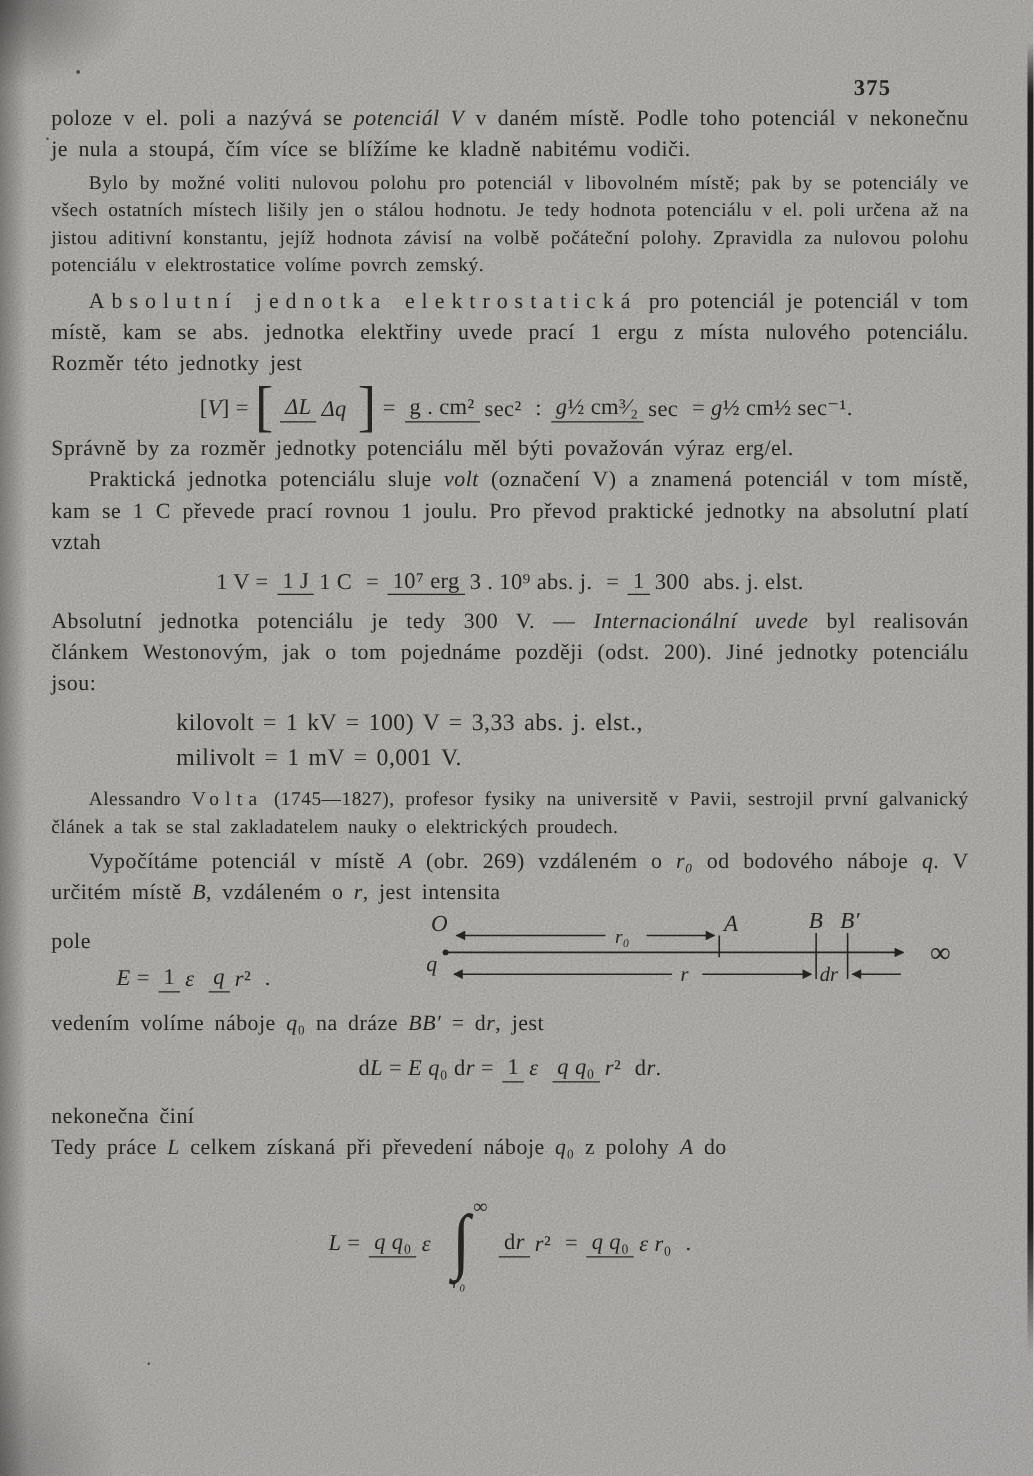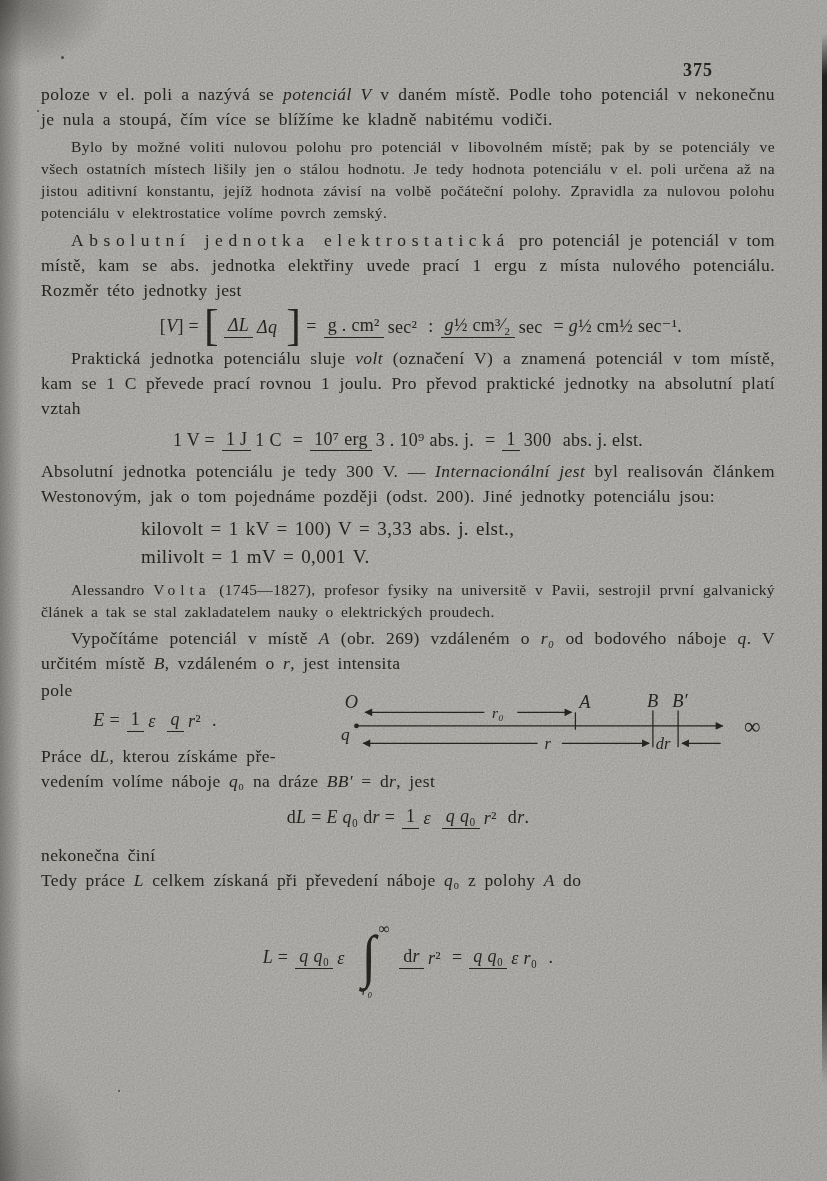--- a/index.html
+++ b/index.html
@@ -102,20 +102,21 @@
           <span class="den"><span>sec²</span></span>
         </span>
       <span class="fx">:</span>
       <span class="frac">
           <span class="num"><span class="i">g</span><span>½</span><span> cm</span><span>³⁄₂</span></span>
           <span class="den"><span>sec</span></span>
         </span>
       <span class="fx"><span>= </span><span class="i">g</span><span>½</span><span> cm</span><span>½</span><span> sec</span><span>⁻¹</span><span>.</span></span>
     </div>
 
+    <p class="b"><span>Správně by za rozměr jednotky potenciálu měl býti považován výraz erg/el.</span></p>
 
     <p class="b ind"><span>Praktická jednotka potenciálu sluje </span><span class="i">volt</span><span> (označení V) a znamená potenciál v tom místě, kam se 1 C převede prací rovnou 1 joulu. Pro převod praktické jednotky na absolutní platí vztah</span></p>
 
     <div class="formula voltform">
       <span class="fx"><span>1 V =</span></span>
       <span class="frac">
           <span class="num"><span>1 J</span></span>
           <span class="den"><span>1 C</span></span>
         </span>
       <span class="fx">=</span>
@@ -124,21 +125,21 @@
           <span class="den"><span>3 . 10⁹ abs. j.</span></span>
         </span>
       <span class="fx">=</span>
       <span class="frac">
           <span class="num"><span>1</span></span>
           <span class="den"><span>300</span></span>
         </span>
       <span class="fx"><span>abs. j. elst.</span></span>
     </div>
 
-    <p class="b"><span>Absolutní jednotka potenciálu je tedy 300 V. — </span><span class="i">Internacionální jest</span><span> byl realisován článkem Westonovým, jak o tom pojednáme později (odst. 200). Jiné jednotky potenciálu jsou:</span></p>
+    <p class="b"><span>Absolutní jednotka potenciálu je tedy 300 V. — </span><span class="i">Internacionální uvede</span><span> byl realisován článkem Westonovým, jak o tom pojednáme později (odst. 200). Jiné jednotky potenciálu jsou:</span></p>
 
     <div class="kv">
       <div>kilovolt = 1 kV = 100) V = 3,33 abs. j. elst.,</div>
       <div>milivolt = 1 mV = 0,001 V.</div>
     </div>
 
     <p class="b sm ind"><span>Alessandro </span><span class="spx">Volta</span><span> (1745—1827), profesor fysiky na universitě v Pavii, sestrojil první galvanický článek a tak se stal zakladatelem nauky o elektrických proudech.</span></p>
 
     <p class="b ind" style="margin-top:3px;"><span>Vypočítáme potenciál v místě </span><span class="i">A</span><span> (obr. 269) vzdáleném o </span><span class="i">r₀</span><span> od bodového náboje </span><span class="i">q</span><span>. V určitém místě </span><span class="i">B</span><span>, vzdáleném o </span><span class="i">r</span><span>, jest intensita</span></p>
 
@@ -150,21 +151,20 @@
           <span class="frac">
               <span class="num"><span>1</span></span>
               <span class="den"><span class="i">ε</span></span>
             </span>
           <span class="frac">
               <span class="num"><span class="i">q</span></span>
               <span class="den"><span class="i">r</span><span>²</span></span>
             </span>
           <span class="fx"><span>.</span></span>
         </div>
-        <p class="b"><span>Práce d</span><span class="i">L</span><span>, kterou získáme pře-</span></p>
       </div>
       <div class="figright">
         <svg class="figsvg" viewBox="0 0 450 80">
           <defs>
             <marker id="ar" viewBox="0 0 10 10" refX="9" refY="5" markerWidth="9" markerHeight="8" orient="auto" markerUnits="userSpaceOnUse">
               <path d="M0,0 L10,5 L0,10 z" fill="#26241f"></path>
             </marker>
           </defs>
 
           <line x1="18" y1="35" x2="396" y2="35" stroke="#26241f" stroke-width="1.3" marker-end="url(#ar)"></line>

